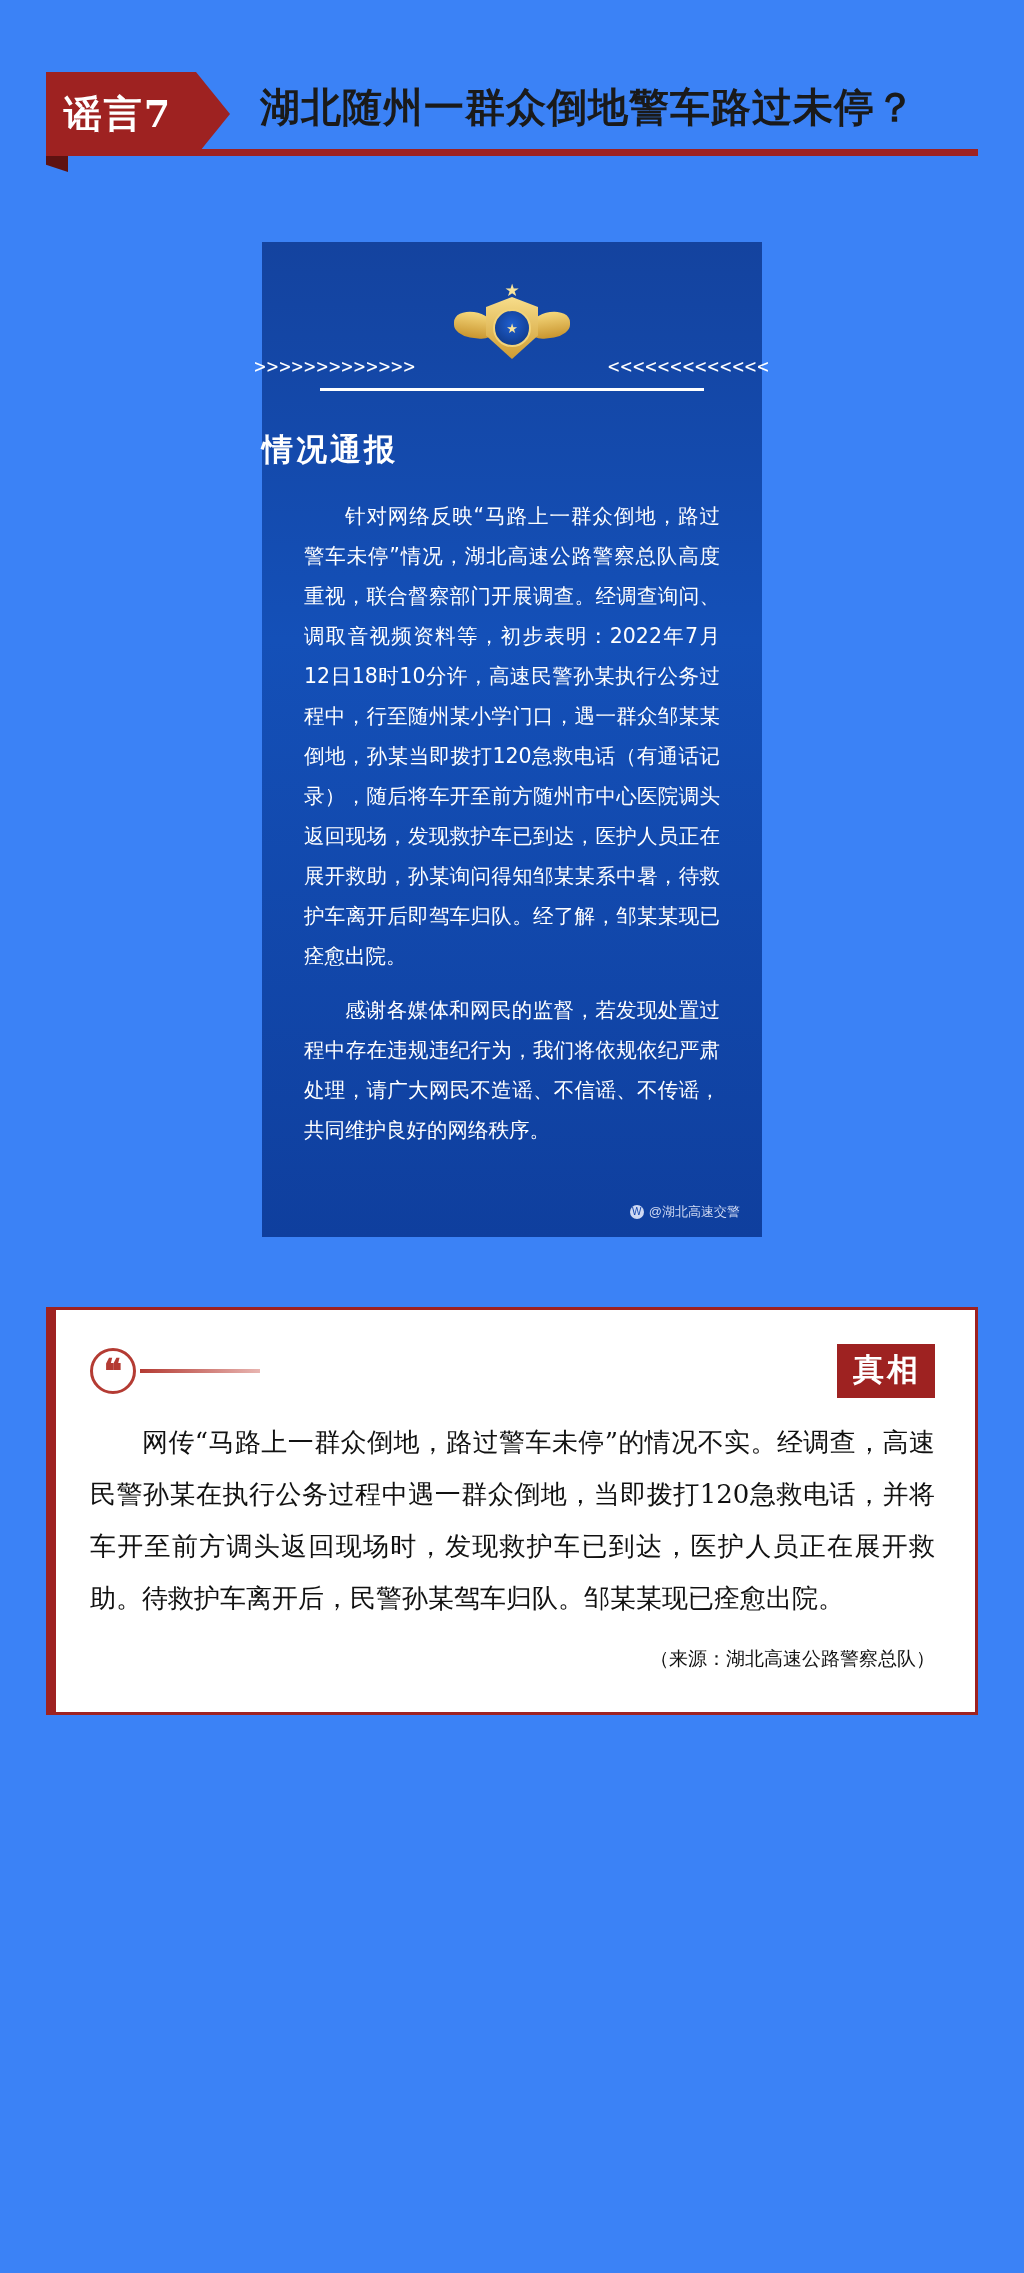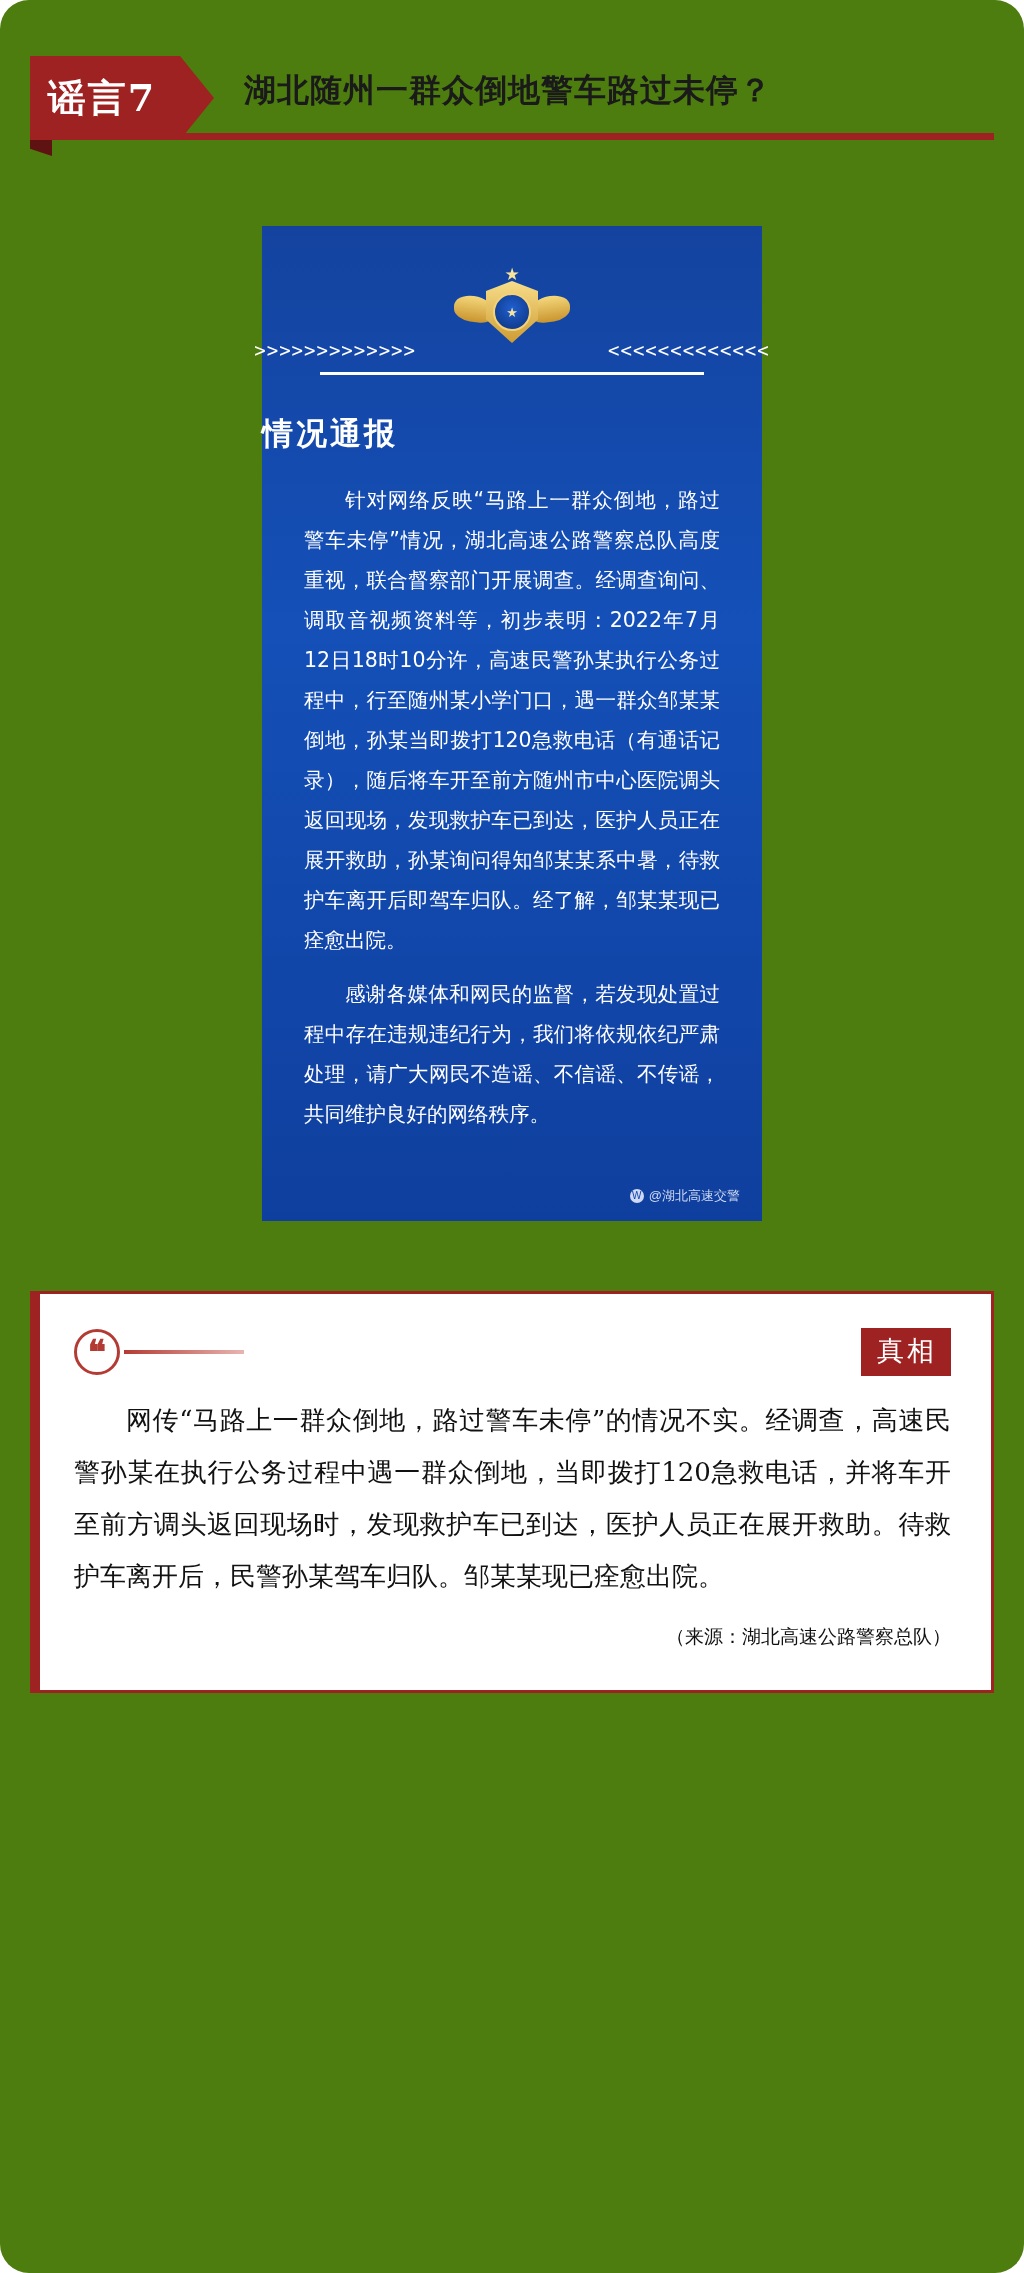--- a/index.html
+++ b/index.html
@@ -11,25 +11,24 @@
     width: 1024px;
     min-height: 2273px;
     font-family: "Liberation Sans", "DejaVu Sans", sans-serif;
     color: #111;
     -webkit-font-smoothing: antialiased;
   }
   .page {
     position: relative;
     width: 1024px;
     min-height: 2273px;
-    background: #4d7c0f;
-    box-sizing: border-box;
-    padding: 0;
+    background: #3b82f6;
+    box-sizing: border-box;
+    padding: 16px;
     overflow: hidden;
-    border-radius: 29px;
   }
 
   
   .header {
     position: relative;
     margin: 56px 0 0 0;
     height: 108px;
   }
   .header-inner {
     position: relative;
@@ -79,21 +78,21 @@
     flex: 1;
     display: flex;
     align-items: center;
     padding-left: 64px;
     border-bottom: 7px solid #9e2221;
     box-sizing: border-box;
   }
   .header-title {
     font-family: "DejaVu Serif", "Liberation Serif", serif;
     font-weight: bold;
-    font-size: 32px;
+    font-size: 40px;
     color: #1a1a1a;
     letter-spacing: 1px;
     line-height: 1.1;
     padding-bottom: 8px;
   }
 
   
   .notice-wrap {
     display: flex;
     justify-content: center;
@@ -285,22 +284,22 @@
   .quote-tail {
     width: 120px;
     height: 4px;
     background: linear-gradient(90deg, #b43b33 0%, #e8b5b1 100%);
     margin-left: 4px;
   }
   .truth-badge {
     background: #9e2221;
     color: #ffffff;
     font-family: "DejaVu Serif", "Liberation Serif", serif;
-    font-weight: normal;
-    font-size: 27px;
+    font-weight: bold;
+    font-size: 31px;
     letter-spacing: 3px;
     padding: 5px 14px 7px 16px;
   }
   .truth-body {
     font-family: "DejaVu Serif", "Liberation Serif", serif;
     font-size: 26px;
     line-height: 2.0;
     color: #111;
     text-align: justify;
   }

